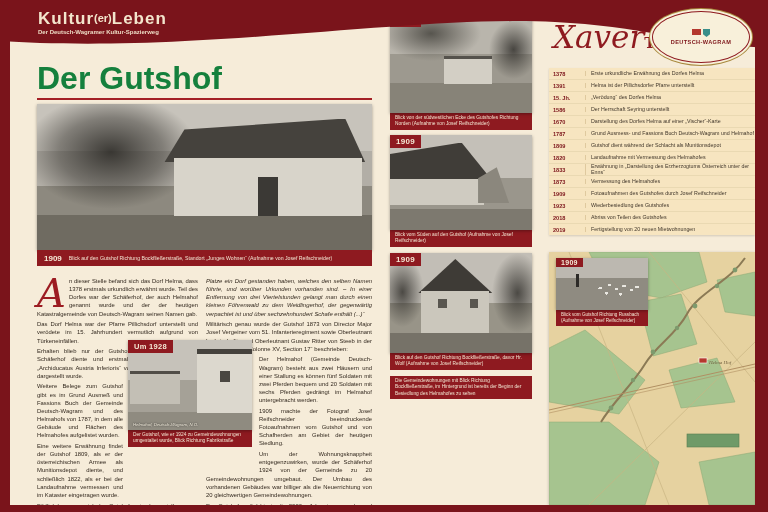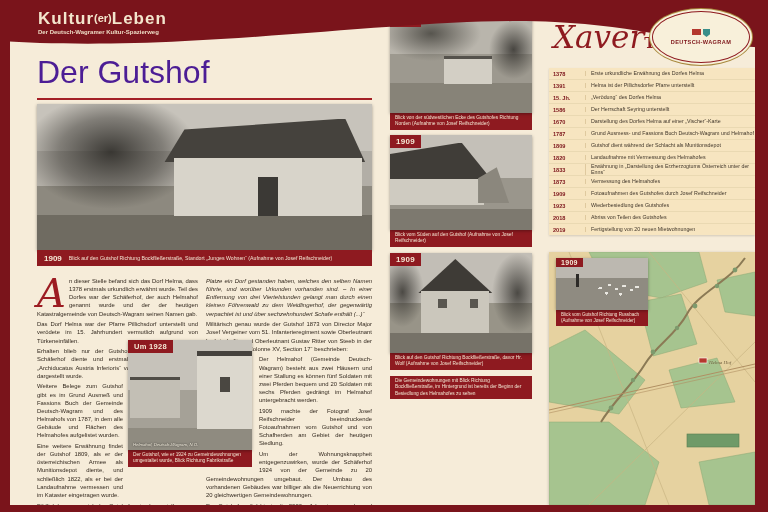--- a/index.html
+++ b/index.html
@@ -8,21 +8,21 @@
   
   .frame-left{position:absolute;left:0;top:0;width:10px;height:512px;background:#7a141b;z-index:6;}
   .frame-right{position:absolute;right:0;top:0;width:13px;height:512px;background:#7a141b;z-index:6;}
   .frame-bottom{position:absolute;left:0;bottom:0;width:768px;height:7px;background:#7a141b;z-index:6;}
   .wave{position:absolute;left:0;top:0;z-index:5;}
   
   .brand{position:absolute;left:38px;top:9px;z-index:7;color:#f3e5cc;}
   .brand-line{font-weight:bold;letter-spacing:1px;font-size:17px;line-height:18px;}
   .brand-line .mid{font-size:11px;vertical-align:2px;letter-spacing:0;}
   .brand-sub{font-size:6px;margin-top:1px;font-weight:bold;opacity:.95;}
-  .page-title{position:absolute;left:37px;top:54px;font-size:32px;font-weight:normal;color:#4c1d95;z-index:4;}
+  .page-title{position:absolute;left:37px;top:60px;font-size:32px;font-weight:bold;color:#15803d;z-index:4;}
   .title-rule{position:absolute;left:37px;top:98px;width:335px;height:2px;background:#a32026;z-index:4;}
   
   .photo{position:relative;background:#aaa69d;overflow:hidden;box-shadow:0 1px 3px rgba(0,0,0,.35);}
   .chip{position:absolute;top:0;left:0;background:#8e1a20;color:#f5e9d5;font-weight:bold;
         font-size:8px;padding:2px 6px;z-index:3;letter-spacing:.3px;}
   .capbar{background:#8e1a20;color:#f2e6d2;font-size:4.8px;line-height:1.35;padding:2px 5px;text-align:left;}
   
   .main-photo{position:absolute;left:37px;top:104px;width:335px;height:146px;z-index:4;}
   .main-cap{position:absolute;left:37px;top:250px;width:335px;height:16px;background:#8e1a20;z-index:4;
             display:flex;align-items:center;gap:7px;padding:0 7px;box-sizing:border-box;}
@@ -77,21 +77,21 @@
   .col{position:absolute;top:277px;font-size:5.9px;line-height:1.38;color:#33291f;text-align:justify;z-index:3;}
   .col1{left:37px;width:161px;}
   .col2{left:206px;width:166px;}
   .col p{margin:0 0 2.6px;}
   .col .ital{font-style:italic;}
   .dropcap{float:left;font-family:"DejaVu Serif",serif;font-style:italic;font-size:40px;line-height:30px;
            color:#9c1c22;margin:1px 3px 0 0;}
   .spacer-r{float:right;width:72px;height:112px;margin:0 0 2px 3px;}
   .spacer-l{float:left;width:50px;height:112px;margin:0 3px 2px 0;}
   .inline-photo{position:absolute;left:128px;top:340px;width:124px;z-index:4;}
-  .inline-photo .photo{height:110px;}
+  .inline-photo .photo{height:90px;}
   .inline-photo .chip{font-size:7.5px;}
   
   .mid-block{position:absolute;left:390px;width:142px;z-index:4;}
   .mb1{top:14px;} .mb2{top:135px;} .mb3{top:253px;} .mb4{top:376px;}
   .mb1 .photo{height:99px;} .mb2 .photo{height:95px;} .mb3 .photo{height:100px;} .mb4 .photo{height:95px;}
   
   .zt-title{position:absolute;left:553px;top:22px;color:#8e1a1f;z-index:6;white-space:nowrap;}
   .zt-script{font-family:"DejaVu Serif",serif;font-style:italic;font-size:31px;line-height:30px;}
   .zt-caps{font-family:"DejaVu Serif",serif;font-size:15px;letter-spacing:3px;font-weight:bold;}
   .logo{position:absolute;left:652px;top:11px;width:96px;height:50px;border-radius:50%;

